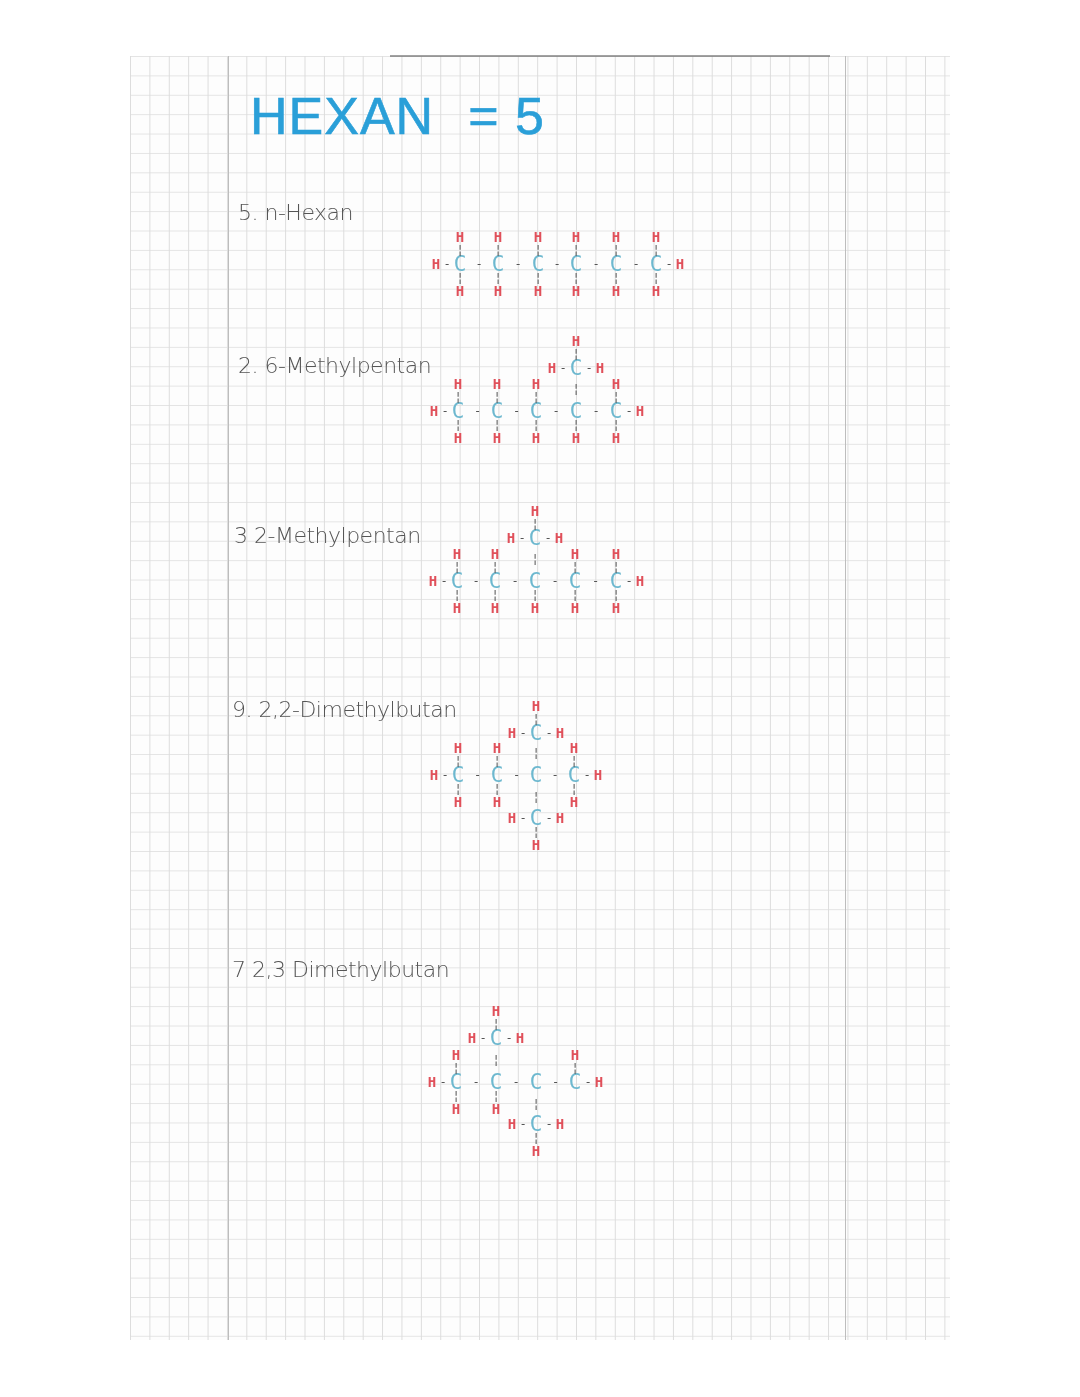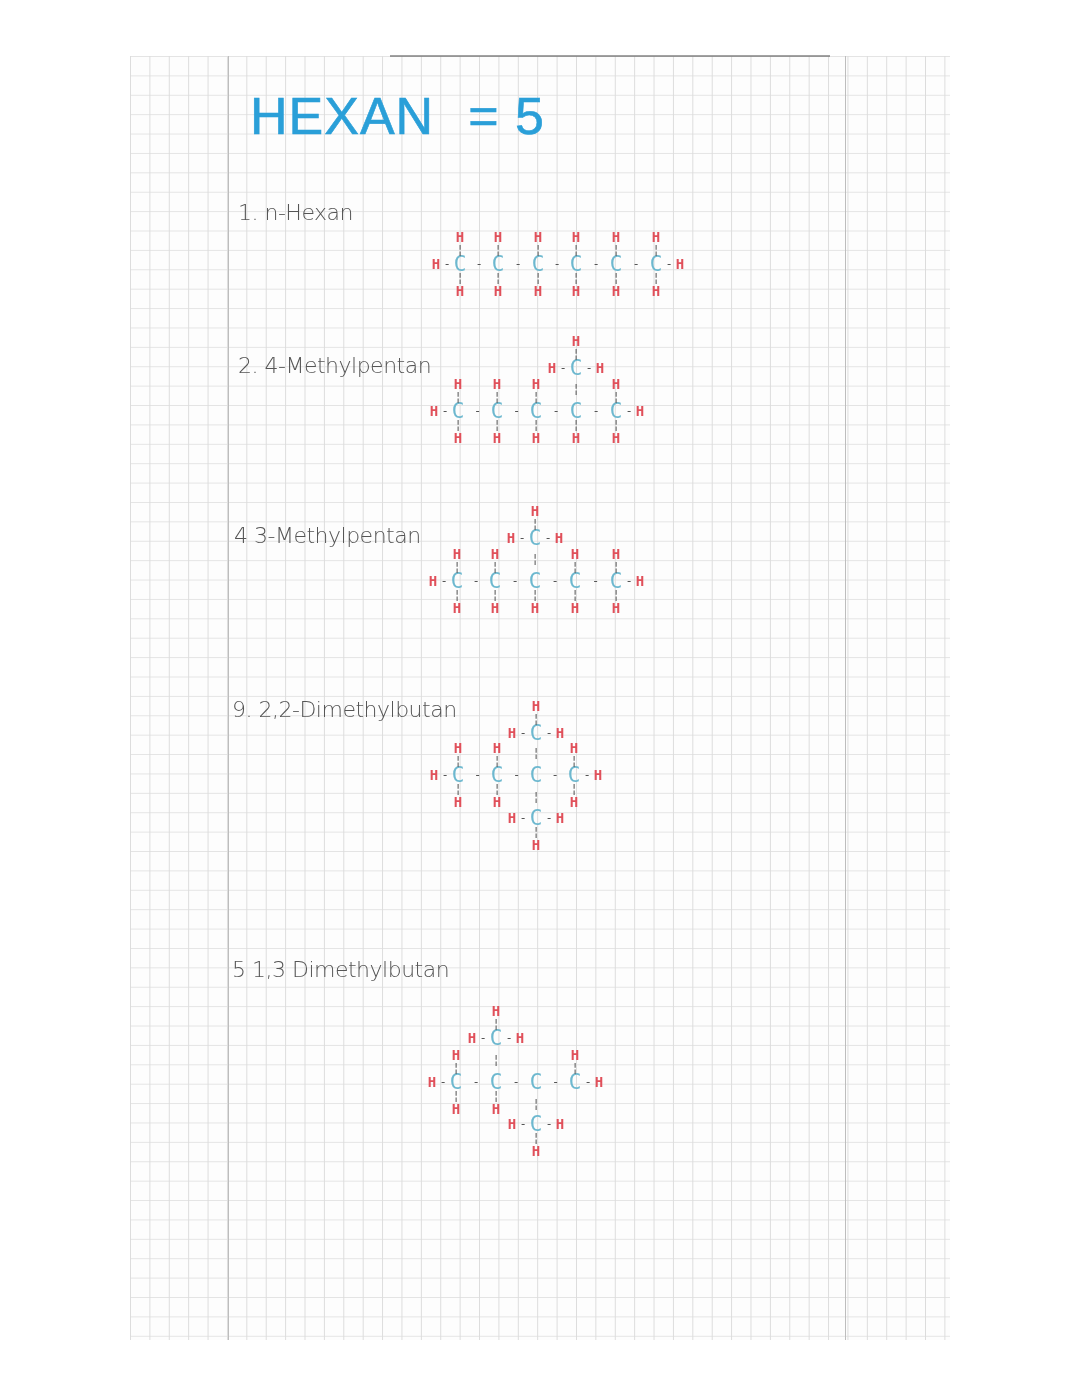--- a/index.html
+++ b/index.html
@@ -36,25 +36,25 @@
 
 <div class="paper"></div>
 <div class="top-edge"></div>
 <div class="margin-line" style="left:228px"></div>
 <div class="margin-line" style="left:845px"></div>
 
 <div class="title">
   <span>HEXAN</span><span class="eq">= 5</span>
 </div>
 
-<div class="label" style="left:238px; top:200px">1. n-Hexan</div>
-<div class="label" style="left:238px; top:353px">2. 4-Methylpentan</div>
-<div class="label" style="left:234px; top:523px">4 3-Methylpentan</div>
+<div class="label" style="left:238px; top:200px">5. n-Hexan</div>
+<div class="label" style="left:238px; top:353px">2. 6-Methylpentan</div>
+<div class="label" style="left:234px; top:523px">3 2-Methylpentan</div>
 <div class="label" style="left:232px; top:697px">9. 2,2-Dimethylbutan</div>
-<div class="label" style="left:232px; top:957px">5 1,3 Dimethylbutan</div>
+<div class="label" style="left:232px; top:957px">7 2,3 Dimethylbutan</div>
 
 <div class="mol" id="mols">
     <span class="c" style="left: 460px; top: 264px;">C</span>
     <span class="b" style="left: 460px; top: 250px;">¦</span>
     <span class="h" style="left: 460px; top: 237px;">H</span>
     <span class="b" style="left: 460px; top: 278px;">¦</span>
     <span class="h" style="left: 460px; top: 291px;">H</span>
     <span class="b" style="left: 447px; top: 264px;">-</span>
     <span class="h" style="left: 436px; top: 264px;">H</span>
     <span class="c" style="left: 498px; top: 264px;">C</span>

